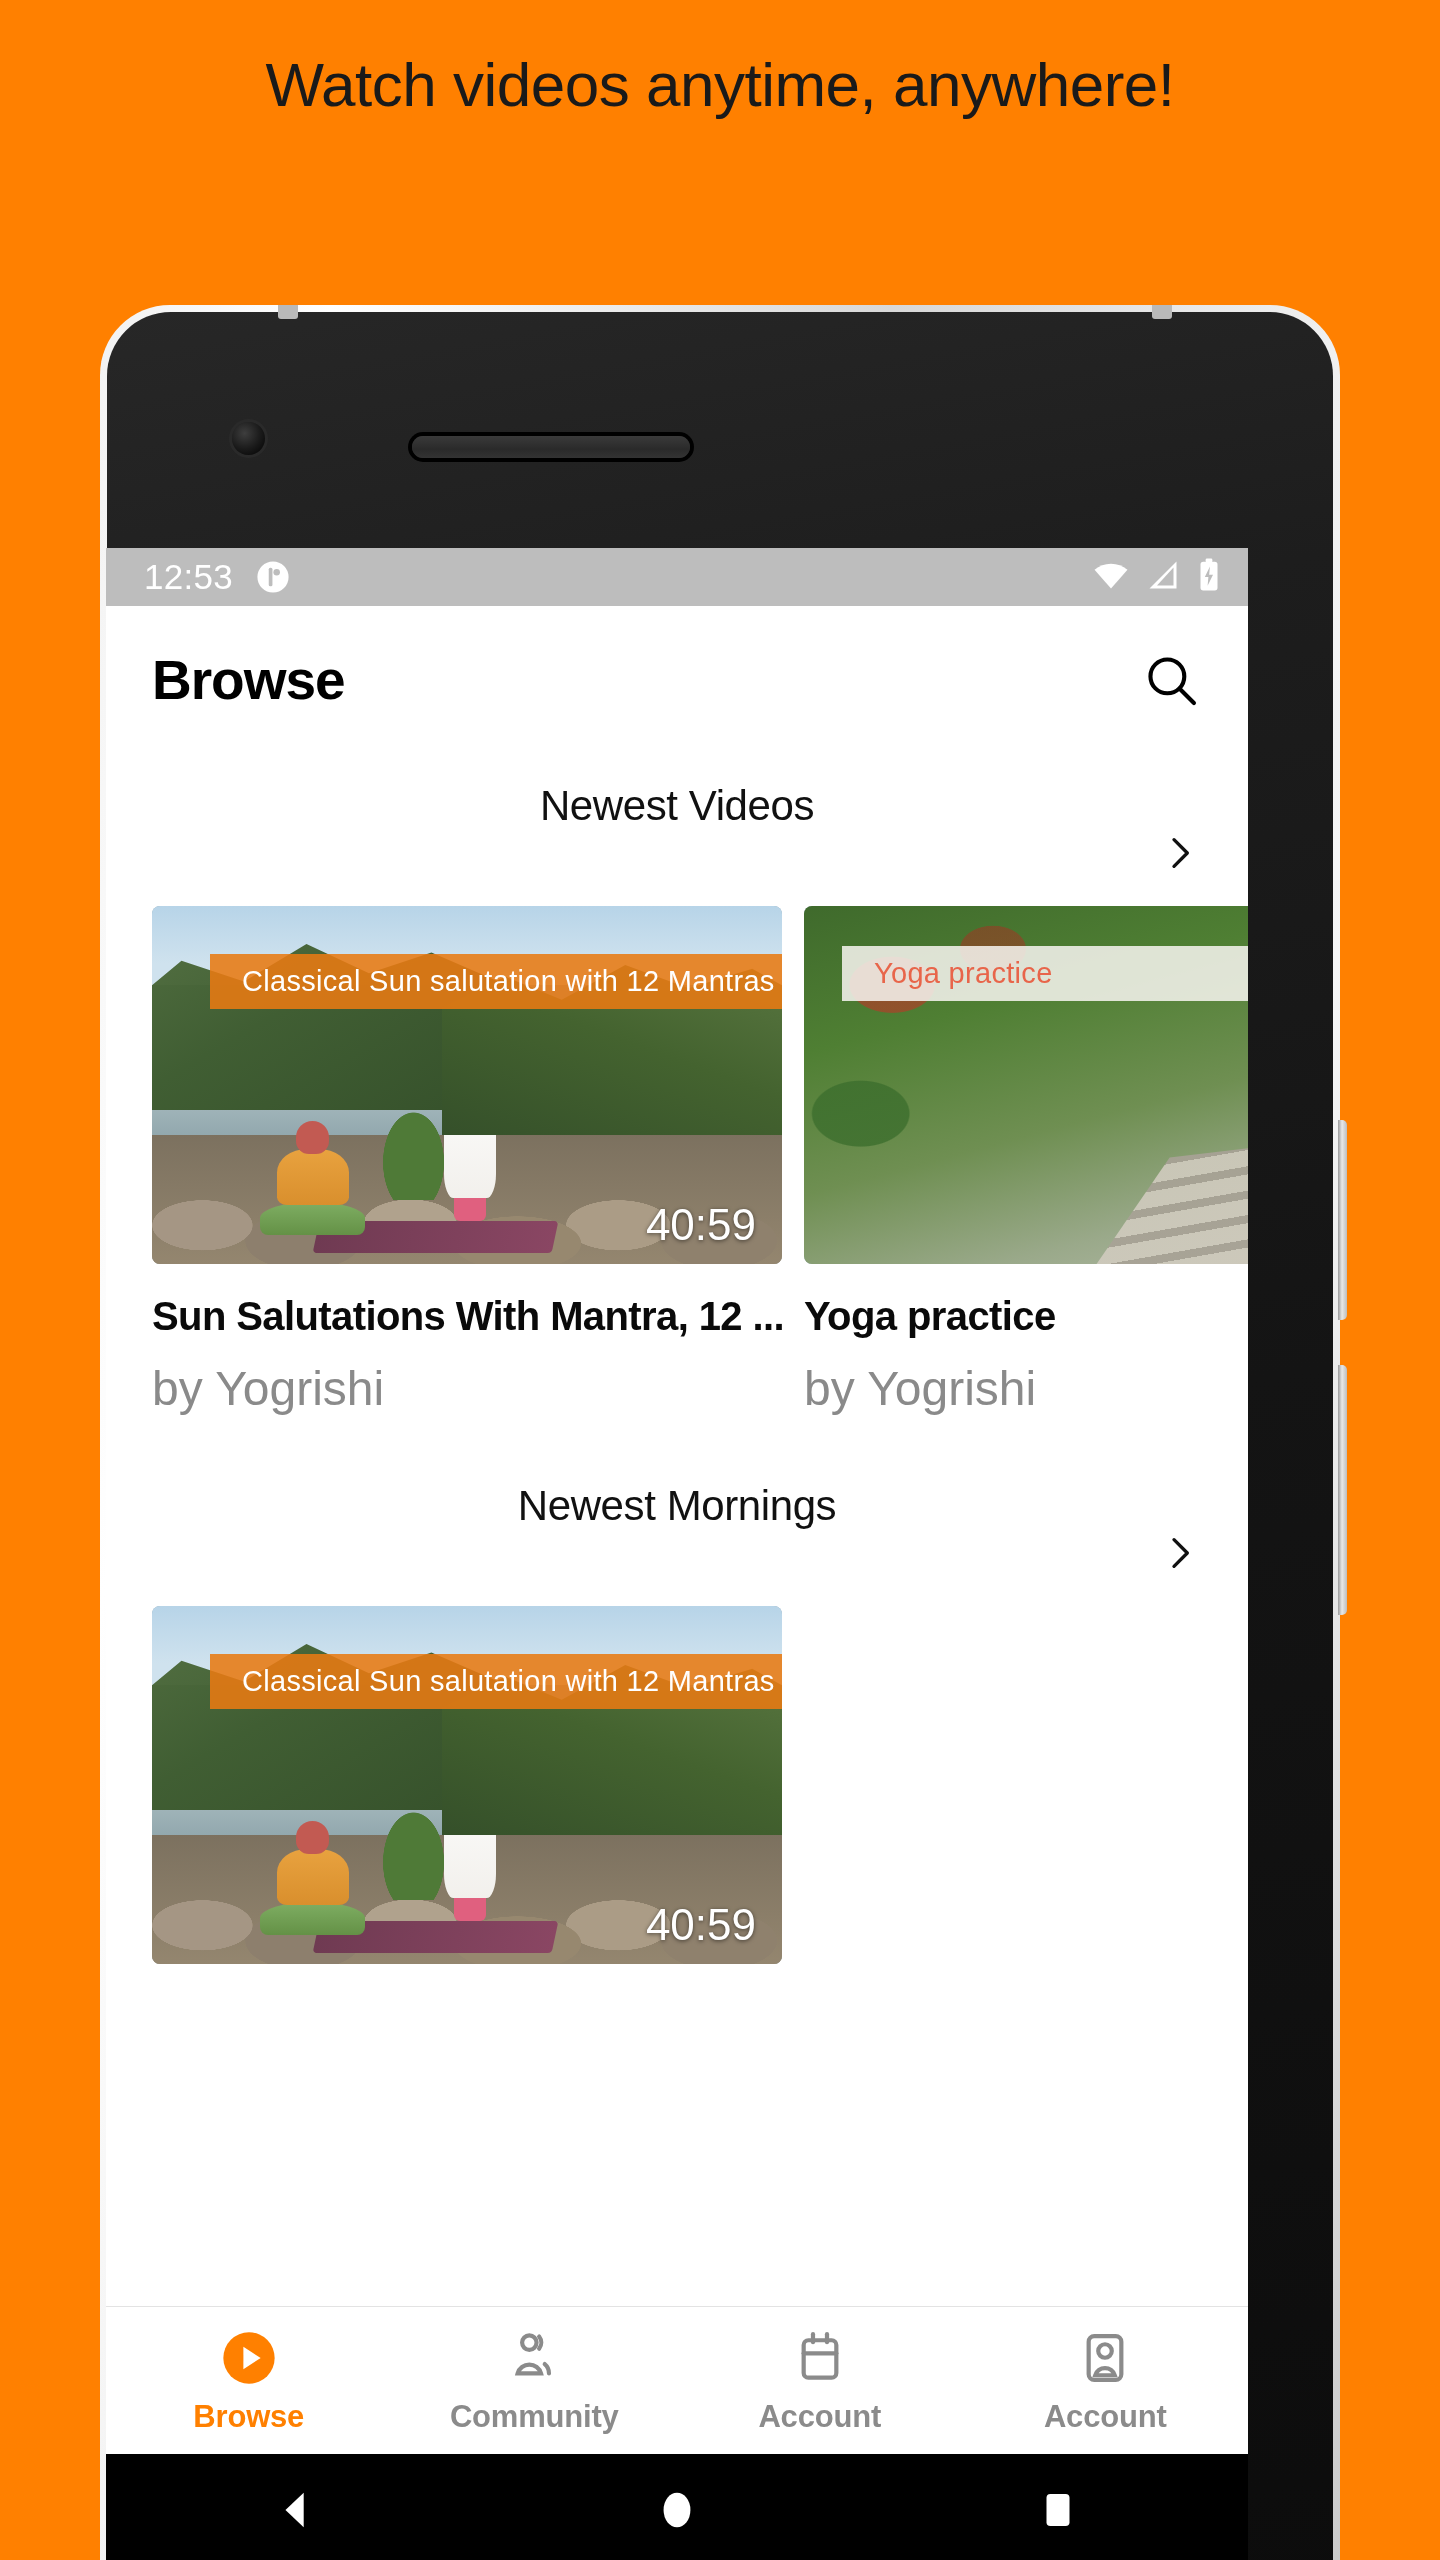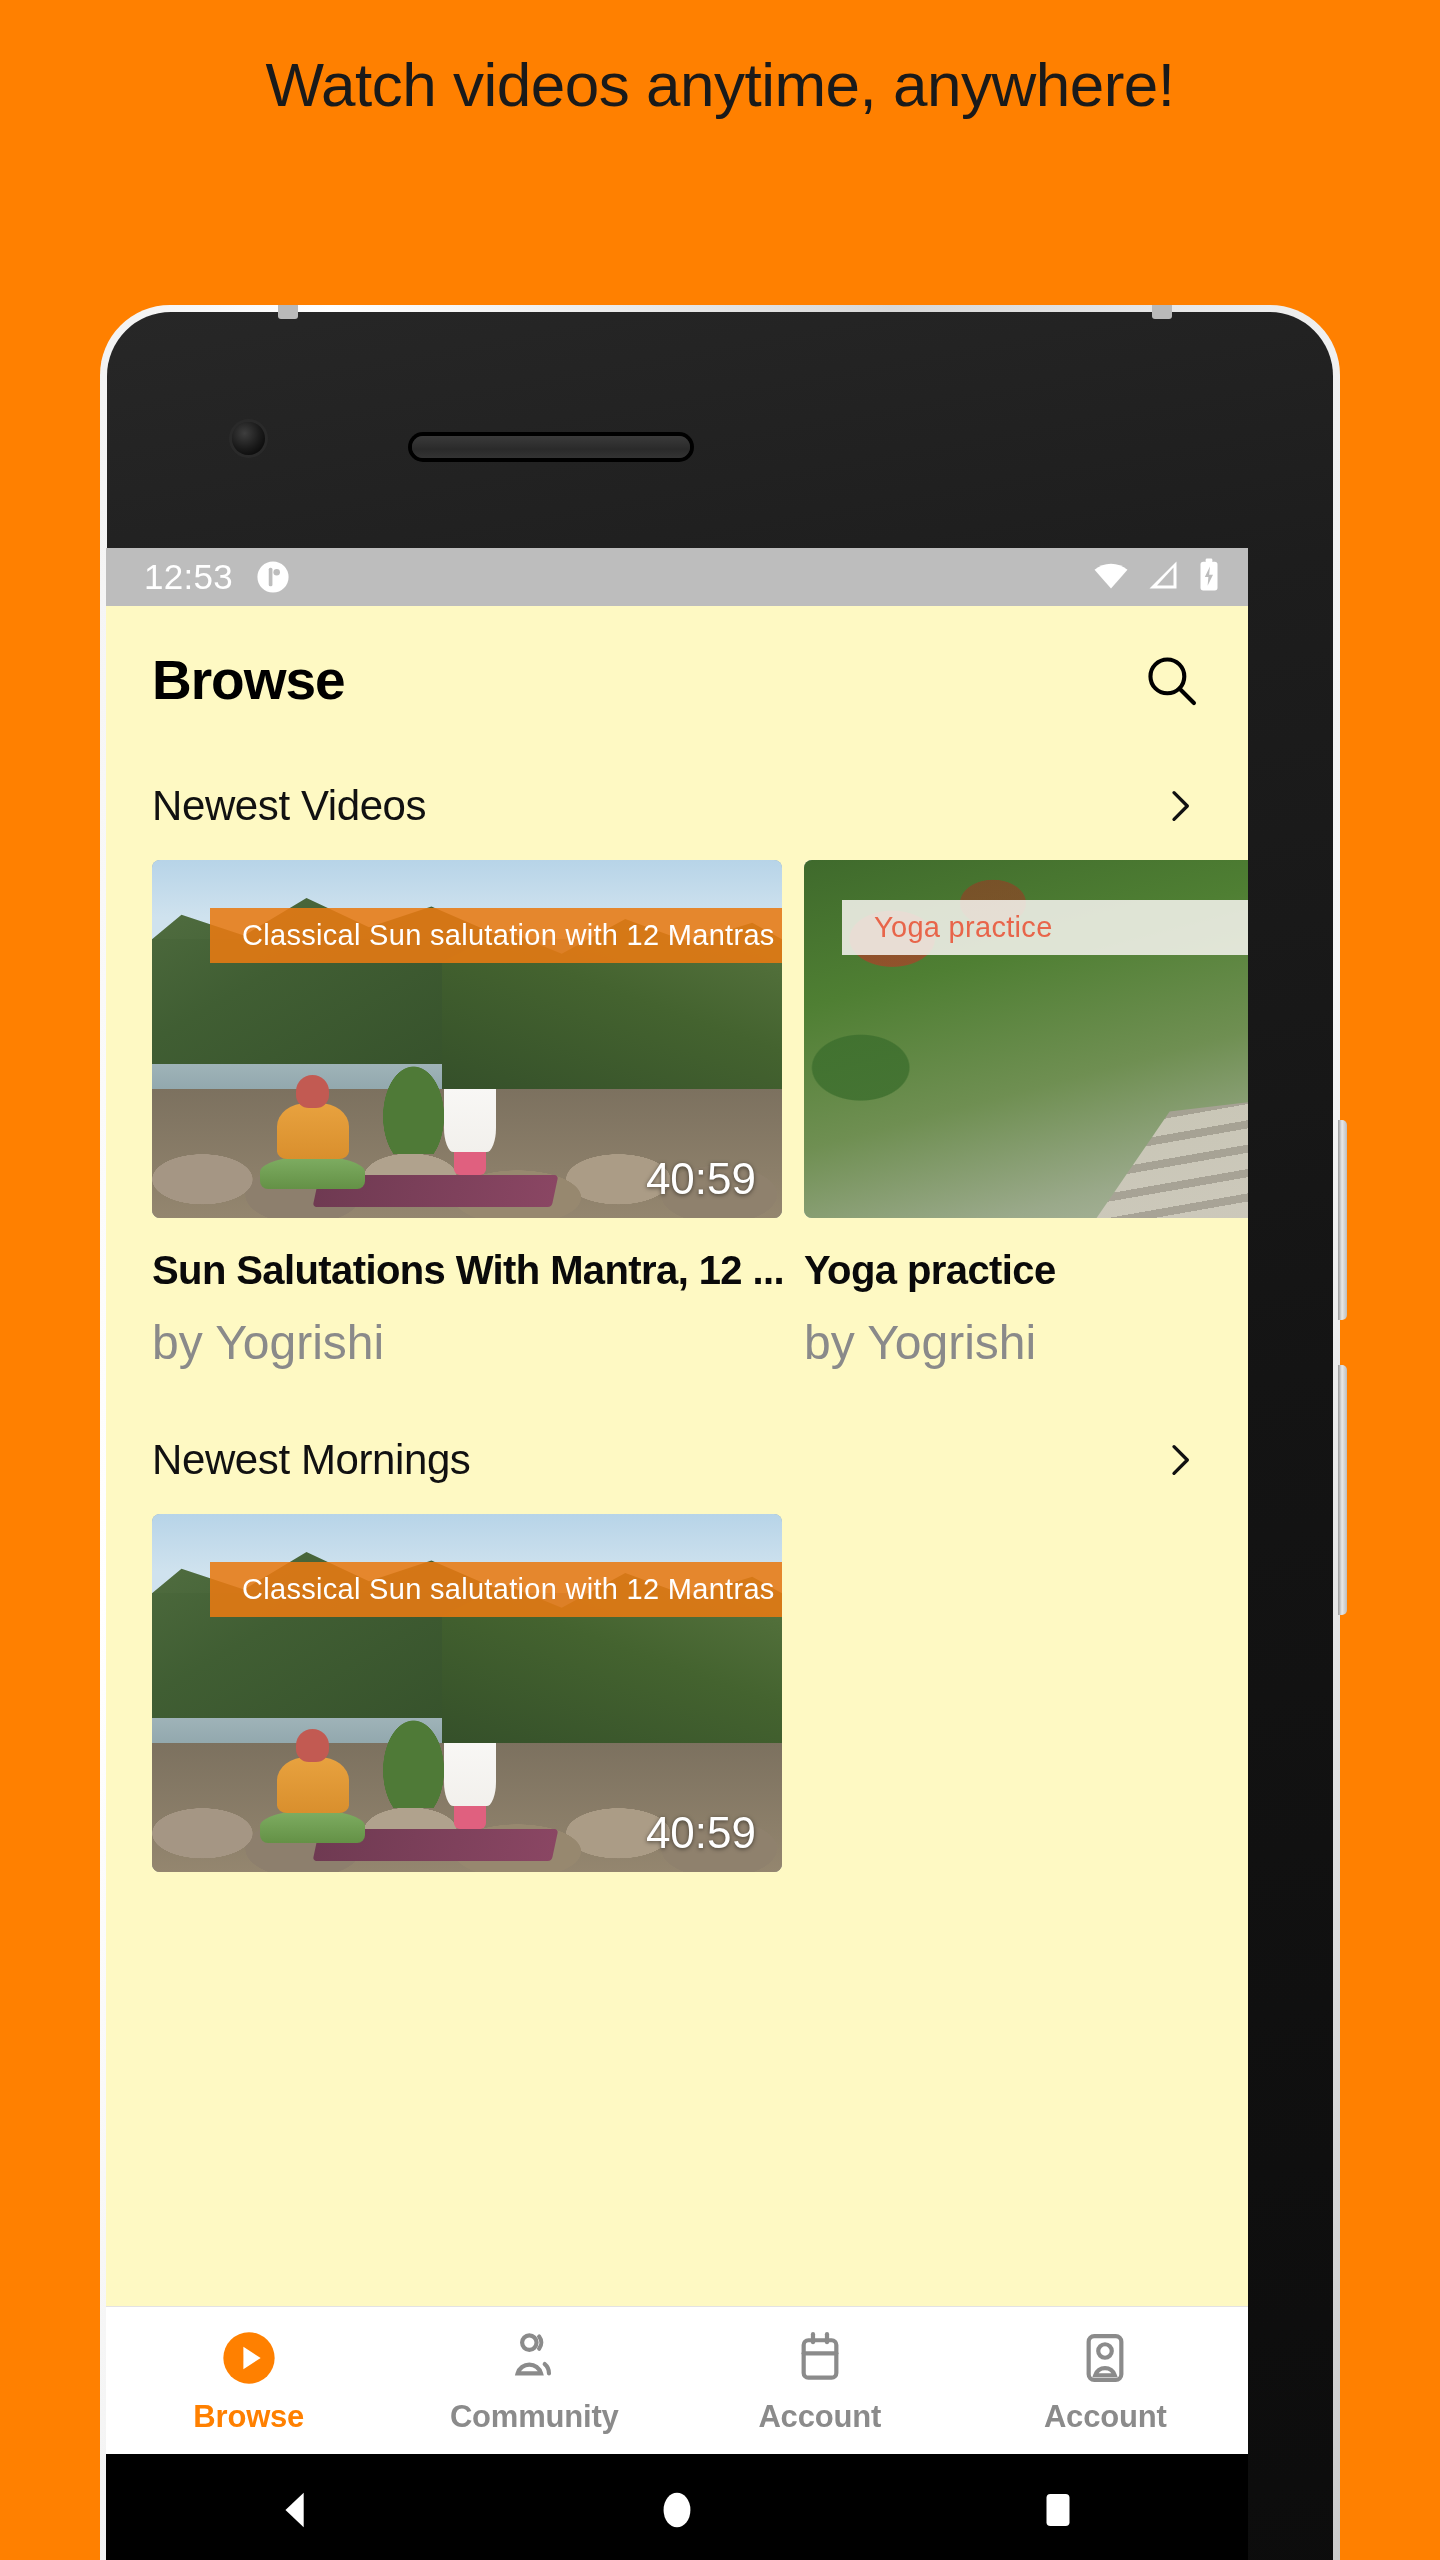--- a/index.html
+++ b/index.html
@@ -105,21 +105,21 @@
     box-shadow: 0 0 0 4px #000;
   }
 
   
   .screen {
     position: absolute;
     left: 6px;
     top: 243px;
     width: 1142px;
     height: 1906px;
-    background: #fef9c3;
+    background: #ffffff;
     overflow: hidden;
   }
 
   
   .status-bar {
     height: 58px;
     background: #bdbdbd;
     display: flex;
     align-items: center;
     padding: 0 26px 0 38px;
@@ -164,20 +164,21 @@
 
   
   .section {
     padding: 0 0 0 0;
   }
   .section-head {
     display: flex;
     align-items: center;
     padding: 28px 46px 30px 46px;
     cursor: pointer;
+    flex-direction: column;
   }
   .section-title {
     font-size: 42px;
     font-weight: 400;
     color: #111;
     letter-spacing: -0.4px;
   }
   .section-chevron {
     margin-left: auto;
     width: 46px; height: 46px;

